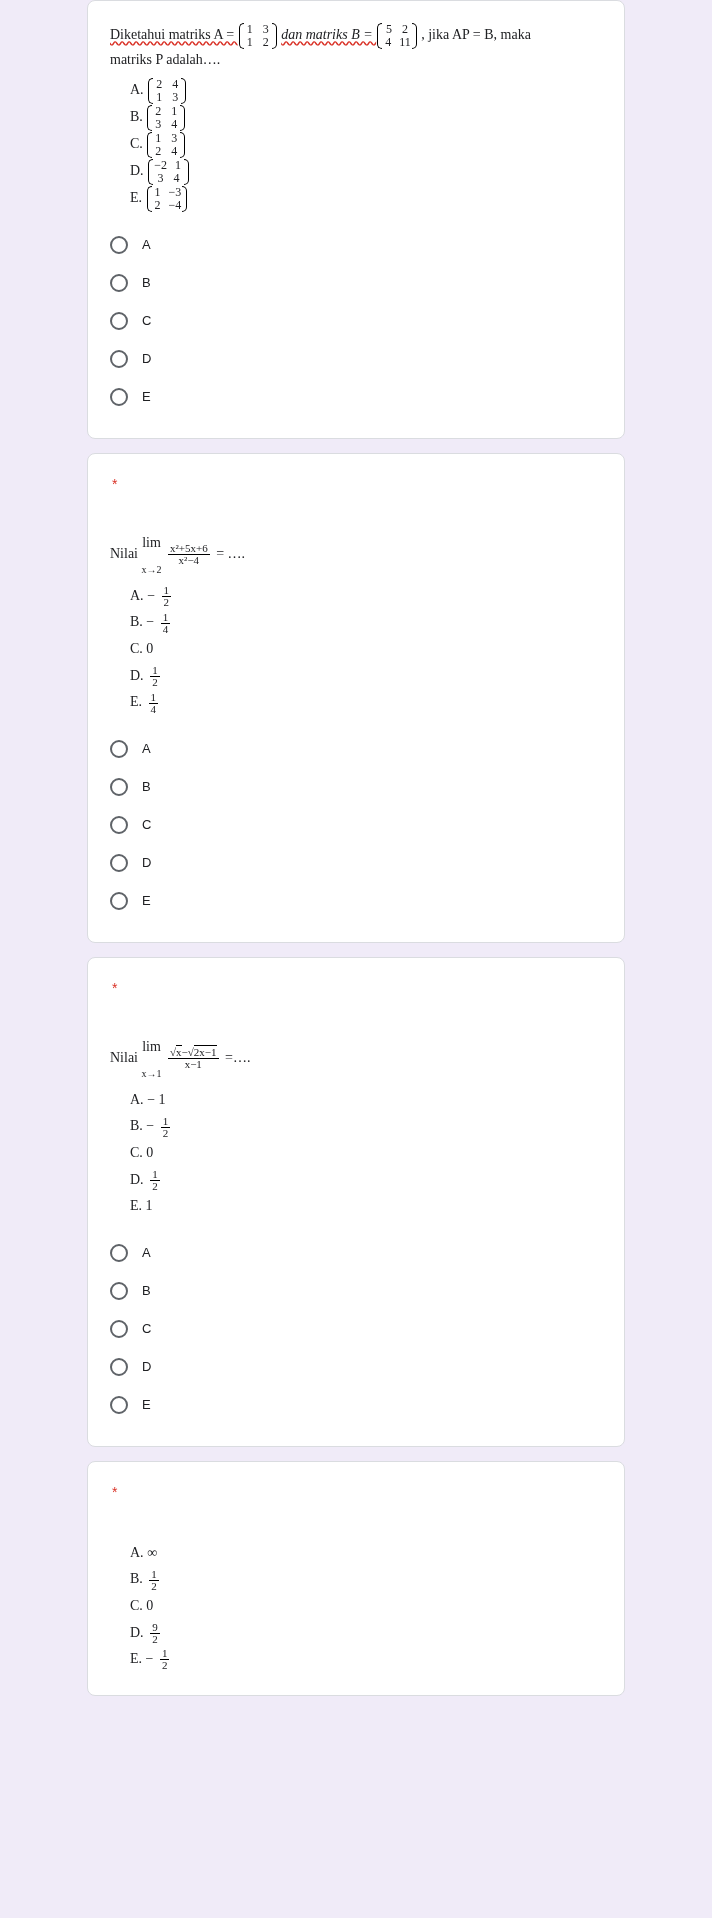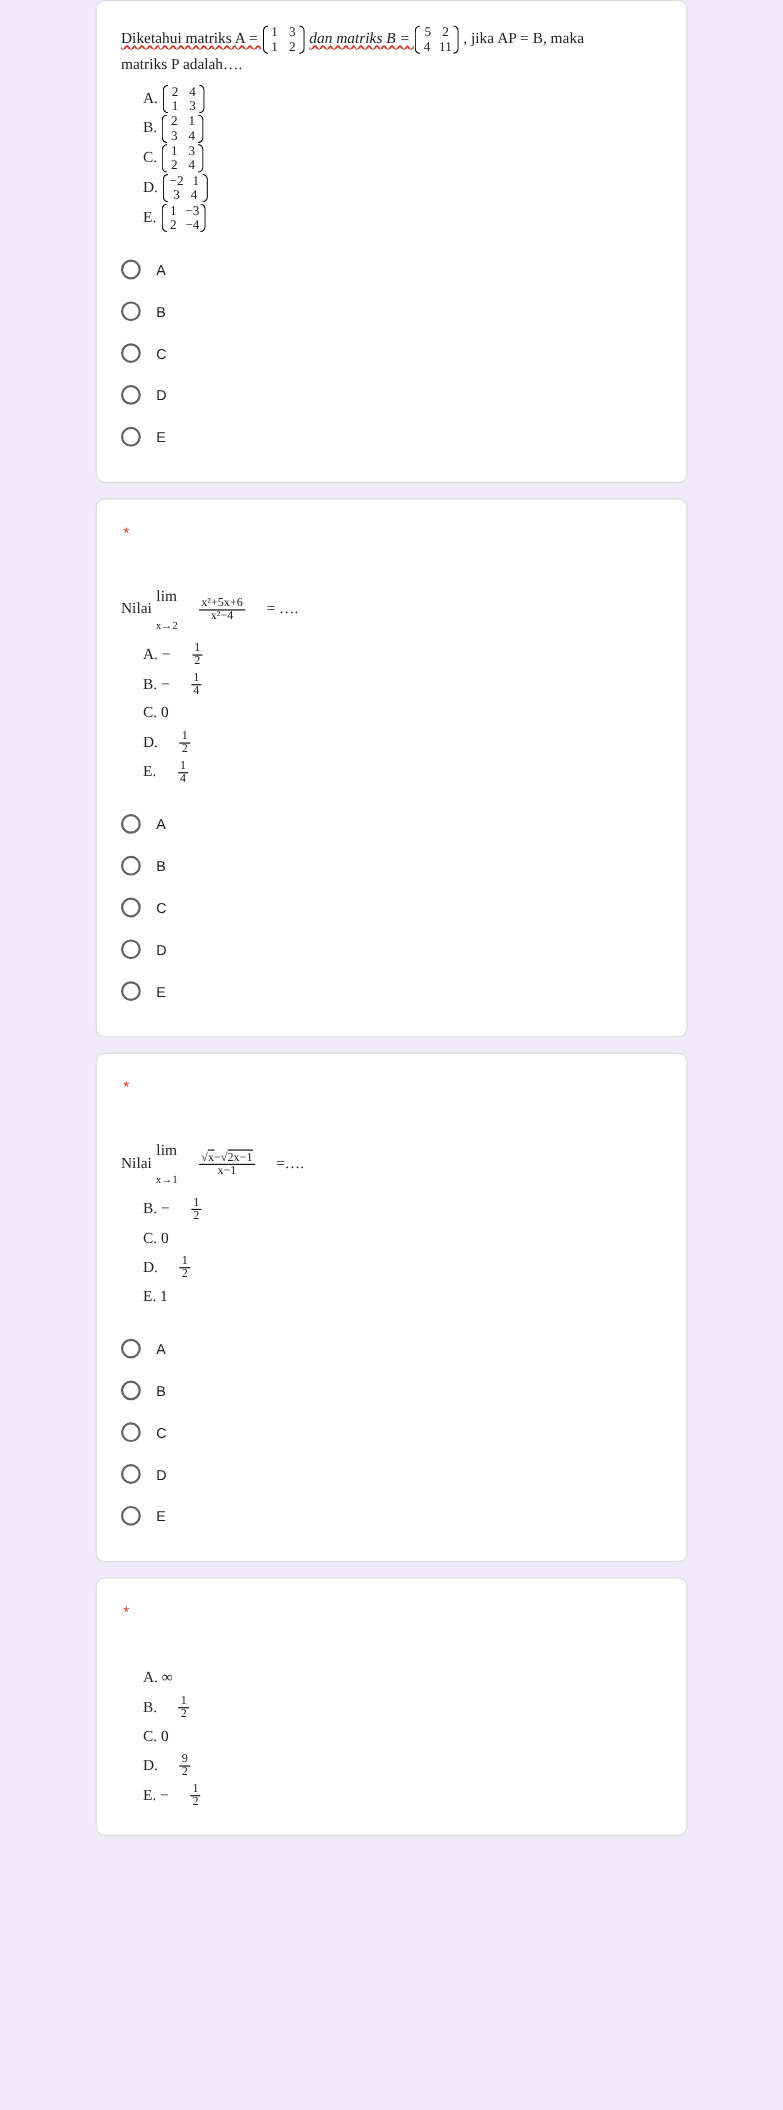--- a/index.html
+++ b/index.html
@@ -72,21 +72,21 @@
   .matrix::before { left: 0; border-right: none; border-radius: 6px 0 0 6px; }
   .matrix::after  { right: 0; border-left: none; border-radius: 0 6px 6px 0; }
   .matrix .row { display: flex; gap: 6px; justify-content: center; padding: 0 4px; }
   .matrix .cell { min-width: 10px; text-align: center; font-size: 12px; line-height: 1.1; }
   .frac {
     display: inline-block;
     vertical-align: middle;
     text-align: center;
     font-size: 11px;
     line-height: 1;
-    margin: 0 16px;
+    margin: 0 3px;
   }
   .frac .num { display:block; border-bottom: 1px solid #000; padding: 0 2px; }
   .frac .den { display:block; padding: 0 2px; }
   .under {
     text-decoration: underline;
     text-decoration-style: wavy;
     text-decoration-color: #d93025;
   }
   .limsub { font-size: 10px; vertical-align: sub; }
 </style>
@@ -240,20 +240,21 @@
     <span>Nilai </span>
     <span style="display:inline-block;vertical-align:middle;text-align:center">
       <span>lim</span><br><span class="limsub">x→1</span>
     </span>
     <span class="frac">
       <span class="num">√<span style="border-top:1px solid #000">x</span>−√<span style="border-top:1px solid #000">2x−1</span></span>
       <span class="den">x−1</span>
     </span>
     <span> =….</span>
   </div>
+  <div class="subopt"><span>A.</span> <span>− 1</span></div>
   <div class="subopt"><span>B.</span> <span>− </span><span class="frac"><span class="num">1</span><span class="den">2</span></span></div>
   <div class="subopt"><span>C.</span> <span>0</span></div>
   <div class="subopt"><span>D.</span> <span class="frac"><span class="num">1</span><span class="den">2</span></span></div>
   <div class="subopt"><span>E.</span> <span>1</span></div>
   <div class="options">
     <div class="opt-row">
         <span class="radio"></span>
         <span class="opt-label">A</span>
       </div>
     <div class="opt-row">

